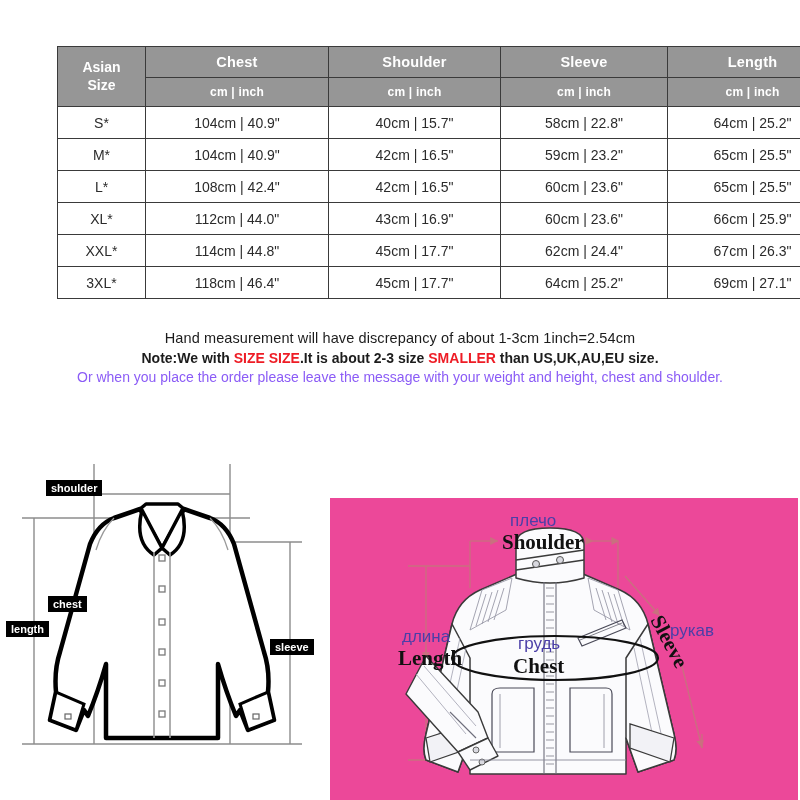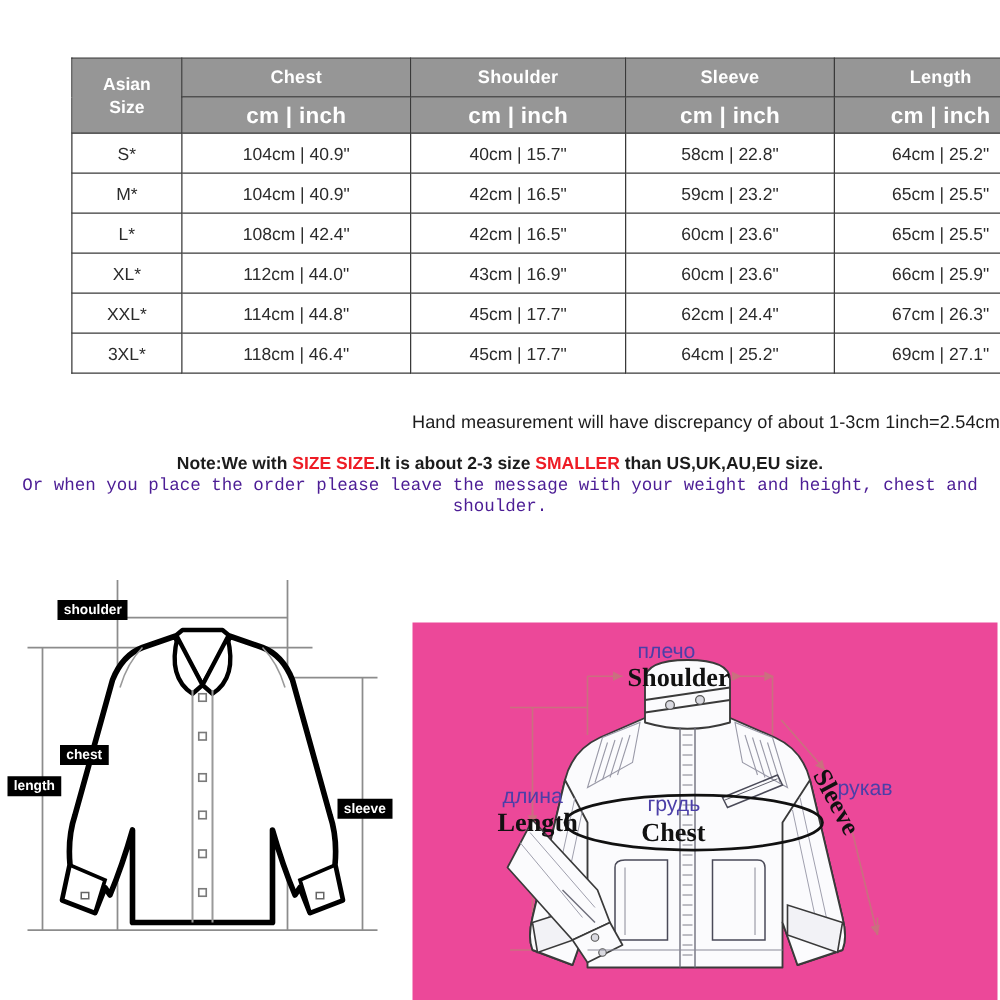--- a/index.html
+++ b/index.html
@@ -24,21 +24,21 @@
     padding:0;
   }
   .hcell{
     background:#969696;
     color:#ffffff;
     font-weight:bold;
     font-size:14.5px;
     height:30px;
     letter-spacing:.2px;
   }
-  .hcell.sub{height:28px;font-size:18px;}
+  .hcell.sub{height:28px;font-size:12px;}
   .corner{
     background:#969696;
     color:#ffffff;
     font-weight:bold;
     font-size:14px;
     line-height:1.25;
     height:58px;
   }
   td.body-cell{
     background:#ffffff;
@@ -51,28 +51,28 @@
   col.c0{width:88px;}
   col.c1{width:183px;}
   col.c2{width:172px;}
   col.c3{width:167px;}
   col.c4{width:170px;}
 
   
   .notes{position:absolute;left:0;top:330px;width:800px;text-align:center;}
   .note-hand{
     font-size:14.5px;color:#1c1c1c;font-weight:normal;
-    margin-bottom:16px;letter-spacing:.1px;text-align:right;
+    margin-bottom:4px;letter-spacing:.1px;
   }
   .note-red{
     font-size:14px;line-height:17.5px;color:#1c1c1c;font-weight:bold;
   }
   .note-red .r{color:#ee1c25;}
   .note-plain{
-    font-size:14px;line-height:17.5px;color:#4c1d95;margin-top:1px;font-family:Liberation Mono, monospace;
+    font-size:14px;line-height:17.5px;color:#8b5cf6;margin-top:1px;
   }
 
   
   .diagrams{position:absolute;left:0;top:452px;width:800px;height:348px;}
   .shirt-panel{position:absolute;left:2px;top:0;width:320px;height:348px;background:#ffffff;}
   .jacket-panel{position:absolute;left:330px;top:46px;width:468px;height:318px;background:#ec4899;}
   svg{display:block;}
   .tag-lbl{
     position:absolute;background:#000;color:#fff;
     font-size:11px;font-weight:bold;padding:2px 5px;

